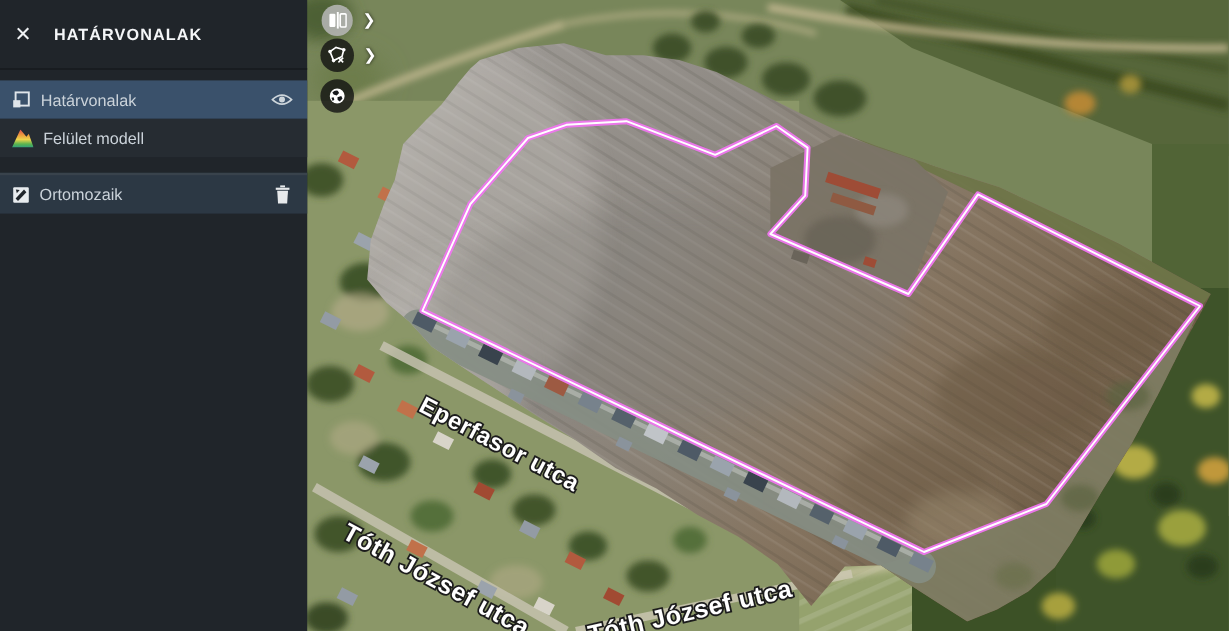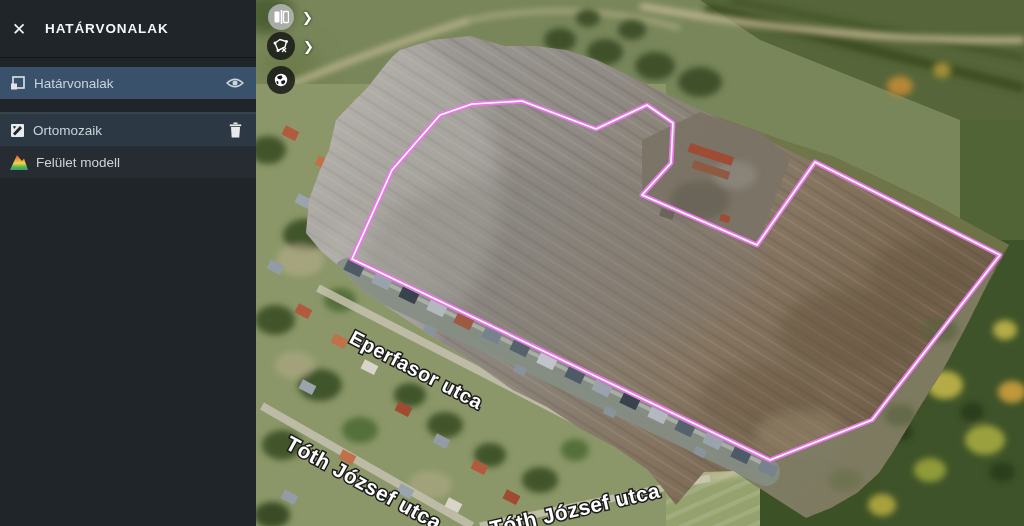--- a/index.html
+++ b/index.html
@@ -291,48 +291,48 @@
       <span class="lbl">Határvonalak</span>
       <span class="grow"></span>
       <button class="icon-btn">
         <svg width="18" height="12" viewBox="0 0 18 12">
           <path d="M1,6 Q9,-1.5 17,6 Q9,13.5 1,6 Z" fill="none" stroke="#cdd5db" stroke-width="1.5"></path>
           <circle cx="9" cy="6" r="2.5" fill="#cdd5db"></circle>
         </svg>
       </button>
     </div>
 
-    <div class="sb-row row-orto">
-      <svg width="15" height="15" viewBox="0 0 15 15">
-        <rect x="1" y="1" width="13" height="13" rx="1" fill="#e8ecef"></rect>
-        <path d="M3,10.5 L10,3 L12,5.2 L5,12.5 Z" fill="#20262c"></path>
-        <path d="M3.2,3 L6.4,3.4 L4,6 Z" fill="#20262c"></path>
-      </svg>
-      <span class="lbl">Ortomozaik</span>
-      <span class="grow"></span>
-      <button class="icon-btn">
-        <svg width="13" height="16" viewBox="0 0 13 16">
-          <rect x="4.5" y="0.5" width="4" height="1.6" fill="#e7eaec"></rect>
-          <rect x="0.8" y="2.4" width="11.4" height="1.8" fill="#e7eaec"></rect>
-          <path d="M2,5 L11,5 L10.3,15.5 L2.7,15.5 Z" fill="#e7eaec"></path>
-        </svg>
-      </button>
-    </div>
-
     <div class="sb-row row-felulet">
       <svg width="18" height="15" viewBox="0 0 18 15">
         <defs>
           <linearGradient id="terrGrad" x1="0" y1="0" x2="0" y2="1">
             <stop offset="0" stop-color="#dd4f4f"></stop>
               <stop offset="0.3" stop-color="#ec9a3e"></stop>
             <stop offset="0.55" stop-color="#ecd44c"></stop>
               <stop offset="0.8" stop-color="#5cb44e"></stop>
             <stop offset="1" stop-color="#2f9f7e"></stop>
           </linearGradient>
         </defs>
         <polygon points="7,0 12,6 14,3.5 18,15 0,15" fill="url(#terrGrad)"></polygon>
       </svg>
       <span class="lbl">Felület modell</span>
       <span class="grow"></span>
     </div>
+
+    <div class="sb-row row-orto">
+      <svg width="15" height="15" viewBox="0 0 15 15">
+        <rect x="1" y="1" width="13" height="13" rx="1" fill="#e8ecef"></rect>
+        <path d="M3,10.5 L10,3 L12,5.2 L5,12.5 Z" fill="#20262c"></path>
+        <path d="M3.2,3 L6.4,3.4 L4,6 Z" fill="#20262c"></path>
+      </svg>
+      <span class="lbl">Ortomozaik</span>
+      <span class="grow"></span>
+      <button class="icon-btn">
+        <svg width="13" height="16" viewBox="0 0 13 16">
+          <rect x="4.5" y="0.5" width="4" height="1.6" fill="#e7eaec"></rect>
+          <rect x="0.8" y="2.4" width="11.4" height="1.8" fill="#e7eaec"></rect>
+          <path d="M2,5 L11,5 L10.3,15.5 L2.7,15.5 Z" fill="#e7eaec"></path>
+        </svg>
+      </button>
+    </div>
   </div>
 
 </div>
 
 </body></html>

